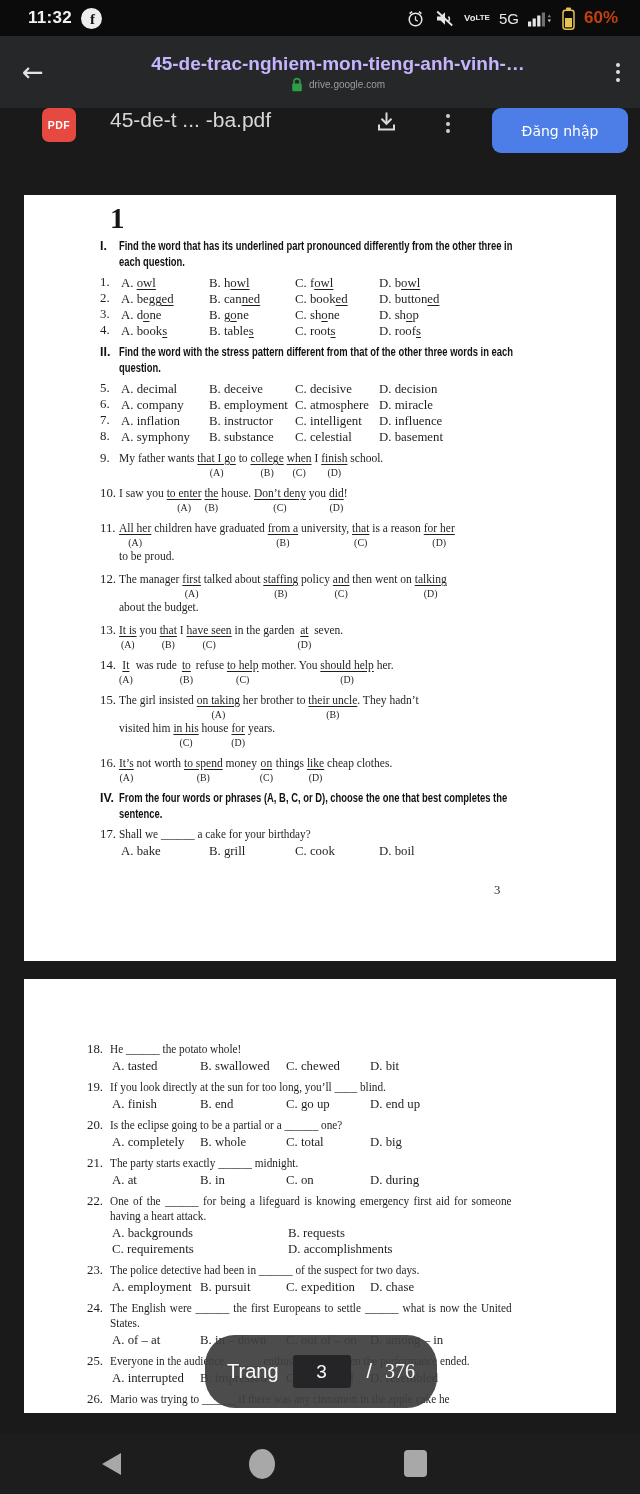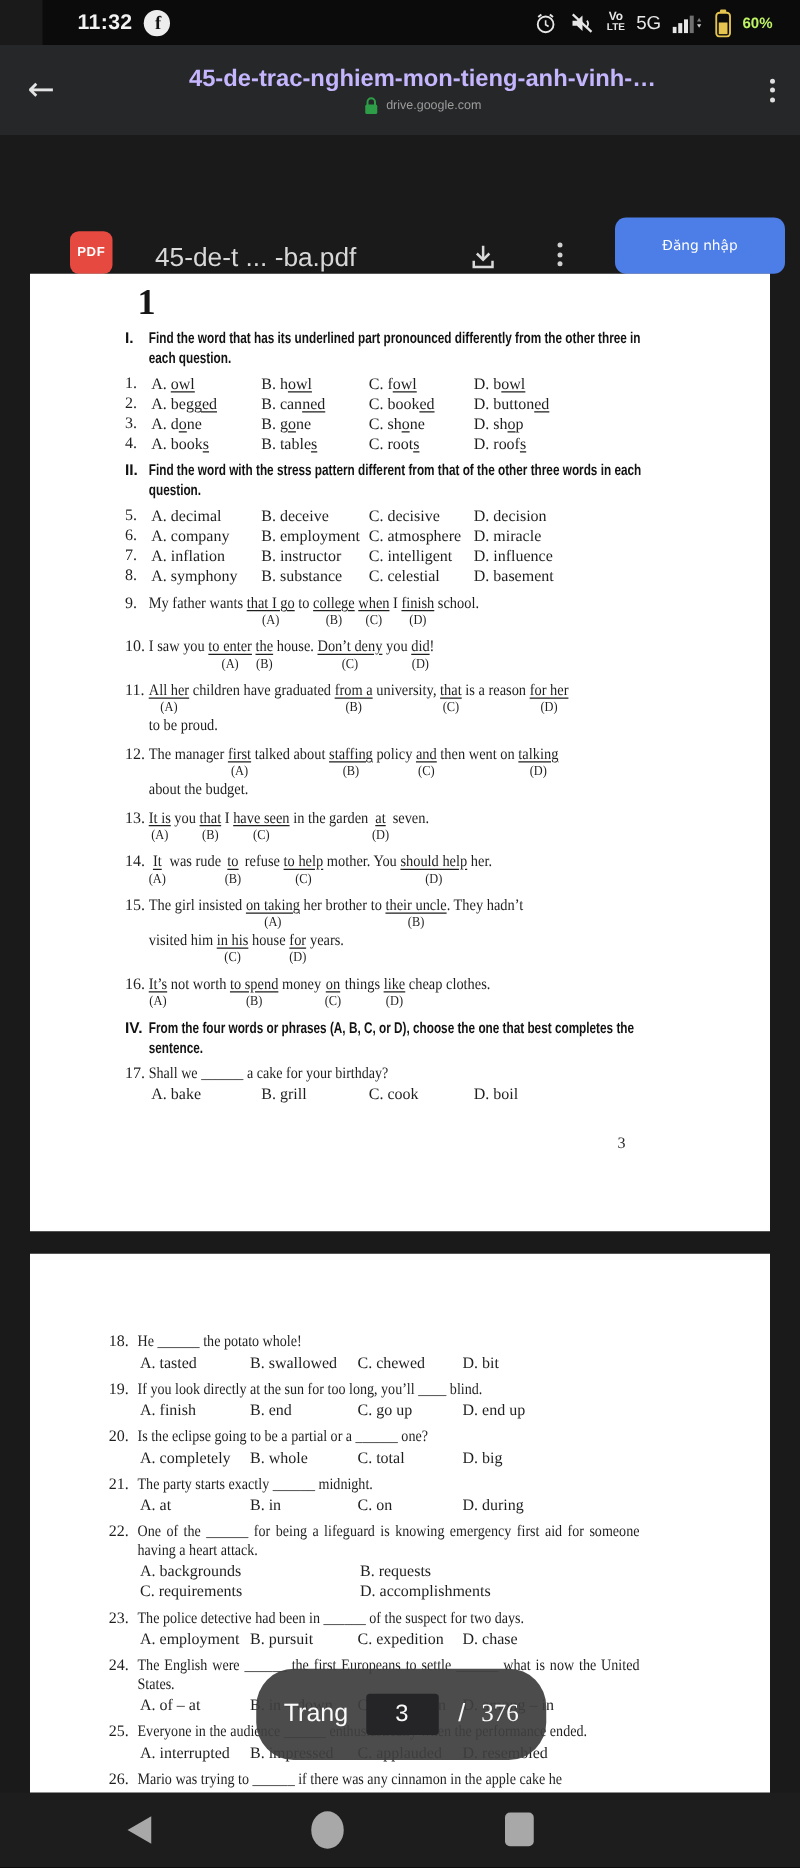--- a/index.html
+++ b/index.html
@@ -1,52 +1,52 @@
 <!DOCTYPE html>
 <html><head>
 <meta charset="utf-8">
 <style>
   html,body{margin:0;padding:0;background:#000;}
   .app{width:640px;height:1494px;background:#1a1a1a;position:relative;overflow:hidden;
        font-family:"Liberation Sans",sans-serif;}
   
   .statusbar{height:36px;background:#0b0b0b;display:flex;align-items:center;
-             padding:0 22px 0 28px;color:#f2f2f2;margin-left:34px;}
+             padding:0 22px 0 28px;color:#f2f2f2;}
   .sb-time{font-size:17px;font-weight:700;letter-spacing:.3px;}
   .fb{width:21px;height:21px;border-radius:50%;background:#ededed;margin-left:9px;
       display:flex;align-items:center;justify-content:center;}
   .fb span{color:#121212;font-weight:700;font-size:15px;font-family:"Liberation Serif",serif;
            position:relative;top:1px;left:1px;}
   .sb-right{margin-left:auto;display:flex;align-items:center;gap:9px;}
-  .volte{display:flex;flex-direction:column;align-items:center;line-height:8.5px;
+  .volte{display:flex;line-height:8.5px;
          font-weight:700;color:#e6e6e6;}
   .volte .v1{font-size:9.5px;} .volte .v2{font-size:8px;}
   .sb-5g{font-size:15px;font-weight:500;color:#e8e8e8;}
-  .sb-batt{font-size:12px;font-weight:600;color:#bef264;}
+  .sb-batt{font-size:17px;font-weight:600;color:#c2410c;}
   
   .browserbar{height:72px;background:#262729;display:flex;align-items:center;padding:0 14px;}
   .backarrow{width:44px;font-size:26px;color:#e3e3e3;font-family:"DejaVu Sans",sans-serif;
              text-align:left;padding-left:8px;cursor:pointer;}
   .bb-center{flex:1;display:flex;flex-direction:column;align-items:center;min-width:0;}
   .bb-title{font-size:19px;font-weight:700;color:#c4b5fd;white-space:nowrap;max-width:460px;
             overflow:hidden;}
   .bb-url{display:flex;align-items:center;gap:6px;margin-top:2px;color:#9c9c9c;font-size:10px;}
   .vdots{display:flex;flex-direction:column;gap:3.5px;align-items:center;padding:6px;cursor:pointer;}
   .vdots i{width:4px;height:4px;border-radius:50%;background:#dfdfdf;display:block;}
   
   .viewer{position:relative;height:1326px;background:#1a1a1a;}
-  .pdfbar{height:111px;display:flex;align-items:flex-end;padding:0 12px 0 56px;}
+  .pdfbar{height:87px;display:flex;align-items:flex-start;padding:0 12px 0 42px;}
   .pdficon{width:34px;height:34px;background:#e64940;border-radius:7px;display:flex;
            align-items:center;justify-content:center;color:#fff;font-weight:800;
            font-size:10.5px;letter-spacing:.5px;}
   .fname{margin-left:34px;font-size:21px;color:#d8d8d8;}
   .dlicon{margin-left:auto;cursor:pointer;}
   .pdfdots{margin-left:40px;} .pdfdots i{background:#cfcfcf;}
   .signin{margin-left:36px;background:#4d7ee7;color:#fff;border:none;border-radius:9px;
-          width:136px;height:45px;font-size:11px;font-weight:500;cursor:pointer;
+          width:136px;height:45px;font-size:14px;font-weight:500;cursor:pointer;
           font-family:"DejaVu Sans",sans-serif;}
   
   .page{margin:0 24px;background:#ffffff;color:#1f1f1f;position:relative;
         font-family:"Liberation Serif","DejaVu Serif",serif;font-size:12.8px;}
   .page1{height:766px;} .pagegap{height:18px;} .page2{height:434px;}
   .p1content{padding:6px 112px 0 76px;}
   .p2content{padding:63px 116px 0 63px;}
   .bignum{font-size:29px;font-weight:700;line-height:34px;margin-left:10px;color:#161616;}
   .sec-head{display:flex;font-family:"Liberation Sans",sans-serif;font-weight:700;
             font-size:12.4px;line-height:15.5px;color:#121212;margin:4px 0 5px;}

